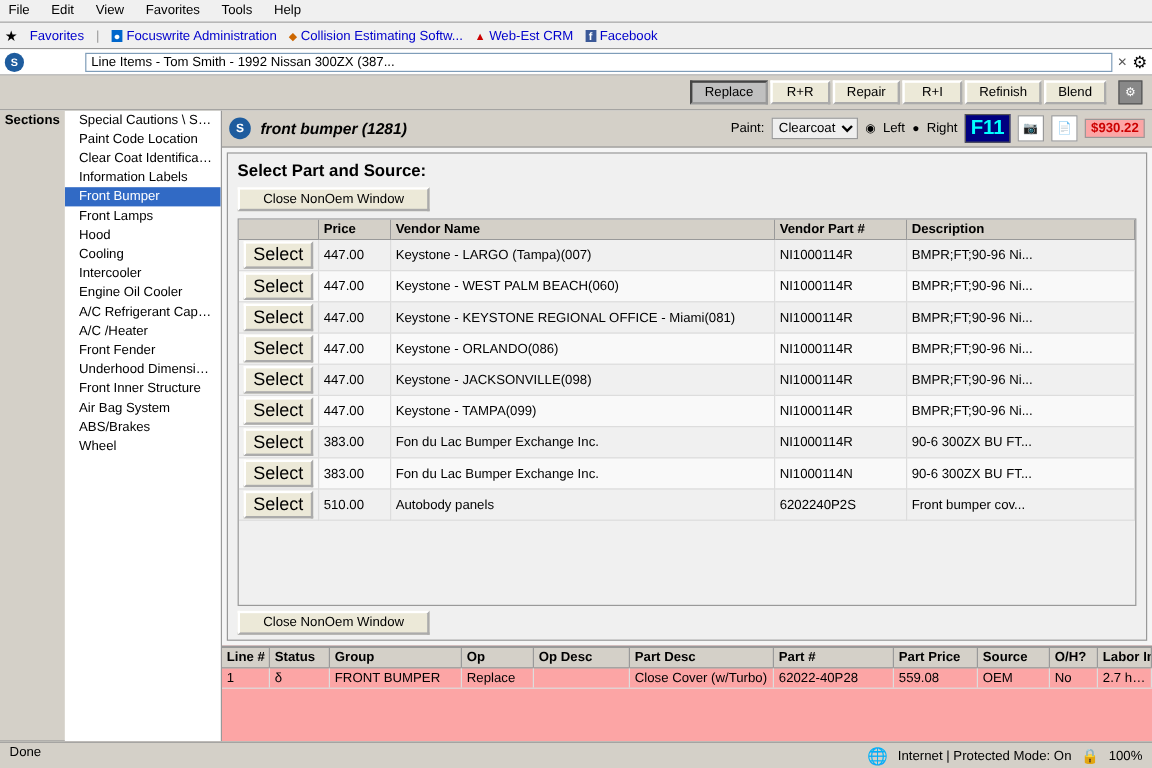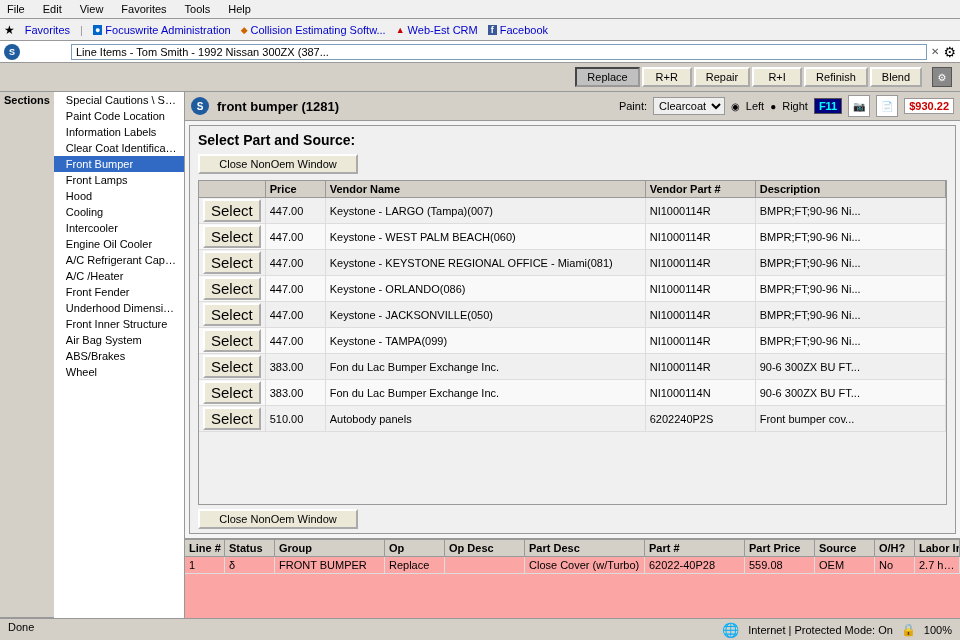--- a/index.html
+++ b/index.html
@@ -32,25 +32,25 @@
     .sidebar-scroll { overflow-y: auto; flex: 1; }
     .sidebar-item { padding: 2px 6px 2px 12px; font-size: 11px; cursor: pointer; white-space: nowrap; overflow: hidden; text-overflow: ellipsis; }
     .sidebar-item.active { background: #316ac5; color: white; }
 
     
     .main-panel { flex: 1; display: flex; flex-direction: column; overflow: hidden; background: #f5f5f5; }
 
     
     .part-header { background: #d4d0c8; padding: 3px 6px; display: flex; align-items: center; gap: 8px; border-bottom: 1px solid #999; }
     .section-icon { width: 18px; height: 18px; background: #1e5c9e; border-radius: 50%; display: inline-flex; align-items: center; justify-content: center; color: white; font-weight: bold; font-size: 10px; }
-    .part-title { font-size: 13px; font-weight: bold; }
+    .part-title { font-size: 13px; font-weight: bold; font-style: italic; }
     .paint-area { display: flex; align-items: center; gap: 6px; margin-left: auto; font-size: 11px; }
     .paint-select { font-size: 11px; padding: 1px; border: 1px solid #999; }
-    .f11-btn { background: #000080; color: #00ffff; font-size: 11px; padding: 1px 4px; border: 1px solid #555; cursor: pointer; font-weight: bold; text-align: right; }
-    .price-display { background: #ffffff; border: 1px solid #999; padding: 1px 4px; font-size: 11px; color: #cc0000; font-weight: bold; }
+    .f11-btn { background: #000080; color: #00ffff; font-size: 17px; padding: 1px 4px; border: 1px solid #555; cursor: pointer; font-weight: bold; text-align: right; }
+    .price-display { background: #fca5a5; border: 1px solid #999; padding: 1px 4px; font-size: 11px; color: #cc0000; font-weight: bold; }
     .icon-btn { width: 22px; height: 22px; display: inline-flex; align-items: center; justify-content: center; background: #ece9d8; border: 1px outset #fff; cursor: pointer; font-size: 10px; }
 
     
     .dialog-area { flex: 1; background: #f0f0f0; border: 1px solid #999; margin: 4px; overflow: hidden; display: flex; flex-direction: column; }
     .dialog-title { font-size: 14px; font-weight: bold; padding: 6px 8px; }
     .close-btn { background: #ece9d8; border: 2px outset #fff; padding: 2px 8px; font-size: 11px; cursor: pointer; margin: 0 8px 6px 8px; width: 160px; }
 
     
     .vendor-table { flex: 1; overflow-y: auto; border: 1px solid #999; margin: 0 8px; }
     table { width: 100%; border-collapse: collapse; font-size: 11px; }
@@ -131,22 +131,22 @@
       <span class="gear-icon">⚙</span>
     </div>
 
     <div class="content-area">
 
       <div class="sidebar">
         <div class="sidebar-header">Sections</div>
         <div class="sidebar-scroll">
           <div class="sidebar-item">Special Cautions \ Supple...</div>
           <div class="sidebar-item">Paint Code Location</div>
+          <div class="sidebar-item">Clear Coat Identification</div>
           <div class="sidebar-item">Information Labels</div>
-          <div class="sidebar-item">Clear Coat Identification</div>
           <div class="sidebar-item active">Front Bumper</div>
           <div class="sidebar-item">Front Lamps</div>
           <div class="sidebar-item">Hood</div>
           <div class="sidebar-item">Cooling</div>
           <div class="sidebar-item">Intercooler</div>
           <div class="sidebar-item">Engine Oil Cooler</div>
           <div class="sidebar-item">A/C Refrigerant Capacities</div>
           <div class="sidebar-item">A/C /Heater</div>
           <div class="sidebar-item">Front Fender</div>
           <div class="sidebar-item">Underhood Dimensions</div>
@@ -228,21 +228,21 @@
     <td>447.00</td>
     <td>Keystone - ORLANDO(086)</td>
     <td>NI1000114R</td>
     <td>BMPR;FT;90-96 Ni...</td>
   </tr>
                   <tr>
     <td>
       <button class="select-btn">Select</button>
     </td>
     <td>447.00</td>
-    <td>Keystone - JACKSONVILLE(050)</td>
+    <td>Keystone - JACKSONVILLE(098)</td>
     <td>NI1000114R</td>
     <td>BMPR;FT;90-96 Ni...</td>
   </tr>
                   <tr>
     <td>
       <button class="select-btn">Select</button>
     </td>
     <td>447.00</td>
     <td>Keystone - TAMPA(099)</td>
     <td>NI1000114R</td>

